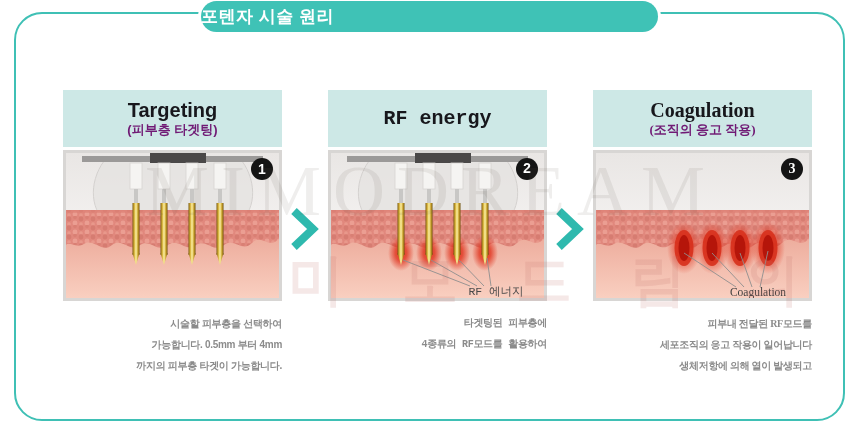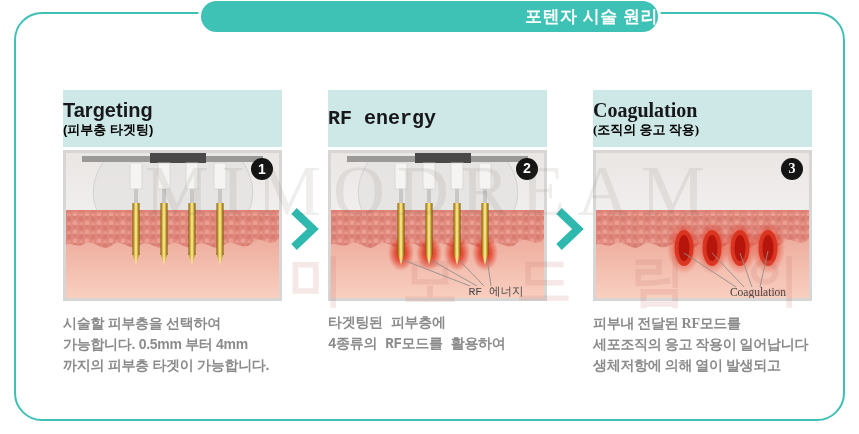--- a/index.html
+++ b/index.html
@@ -9,56 +9,56 @@
     font-family:"Liberation Sans", sans-serif; overflow:hidden;
   }
   .outer-border {
     position:absolute; left:14px; top:12px; width:831px; height:409px;
     border:2px solid #3fc0b5; border-radius:28px; z-index:1;
   }
   .title-banner {
     position:absolute; left:201px; top:1px; width:457px; height:31px;
     background:#3fc2b6; border-radius:17px; z-index:20;
     box-shadow:0 0 0 3px #ffffff;
-    display:flex; align-items:center; justify-content:flex-end;
+    display:flex; align-items:center; justify-content:flex-start;
     color:#ffffff; font-weight:bold; font-size:17px; letter-spacing:0.5px;
   }
   .watermark-1 {
     position:absolute; top:150px; left:26px; width:810px; z-index:8;
     font-family:"Liberation Serif", serif; font-weight:normal; font-size:72px;
     letter-spacing:12px; color:rgba(95,85,80,0.10); pointer-events:none;
     white-space:nowrap; text-align:center;
   }
   .watermark-2 {
     position:absolute; top:243px; left:288px; z-index:8;
     font-family:"Liberation Serif", serif; font-weight:bold; font-size:56px;
     letter-spacing:58px; color:rgba(195,115,105,0.16); pointer-events:none;
     white-space:nowrap;
   }
   .panel { position:absolute; top:90px; width:219px; z-index:2; }
   .panel.p1 { left:63px; } .panel.p2 { left:328px;font-family:Liberation Mono, monospace; } .panel.p3 { left:593px;font-family:Liberation Serif, serif; }
   .panel-header {
     height:57px; background:#cde8e6; display:flex; flex-direction:column;
-    justify-content:center;
+    align-items:center; justify-content:center;
   }
   .panel-title { font-size:20px; font-weight:bold; color:#17171c; line-height:22px; }
-  .panel-subtitle { font-size:13px; color:#000000; line-height:16px; margin-top:1px; font-weight:bold; }
+  .panel-subtitle { font-size:13px; color:#701a75; line-height:16px; margin-top:1px; font-weight:bold; }
   .panel-image {
     position:relative; margin-top:3px; height:151px;
     border:3px solid #d8d6d4; background:#f6f4f3;
   }
   .panel-image svg { display:block; width:100%; height:100%; }
   .step-badge {
     position:absolute; top:5px; right:6px; width:22px; height:22px;
     background:#141414; border-radius:50%; z-index:9;
     display:flex; align-items:center; justify-content:center;
     color:#fff; font-size:14px; font-weight:bold;
   }
   .panel-caption {
-    margin-top:12px; text-align:left; font-size:14px; font-weight:bold;
+    margin-top:12px; text-align:right; font-size:10px; font-weight:bold;
     color:#8b8b8b; line-height:21px; letter-spacing:-0.3px;
   }
   .panel-caption span { display:block; }
   .arrow {
     position:absolute; top:206px; width:32px; height:46px; z-index:3;
     display:flex; align-items:center; justify-content:center;
   }
   .arrow.a1 { left:288px; } .arrow.a2 { left:553px; }
 </style>
 </head>

